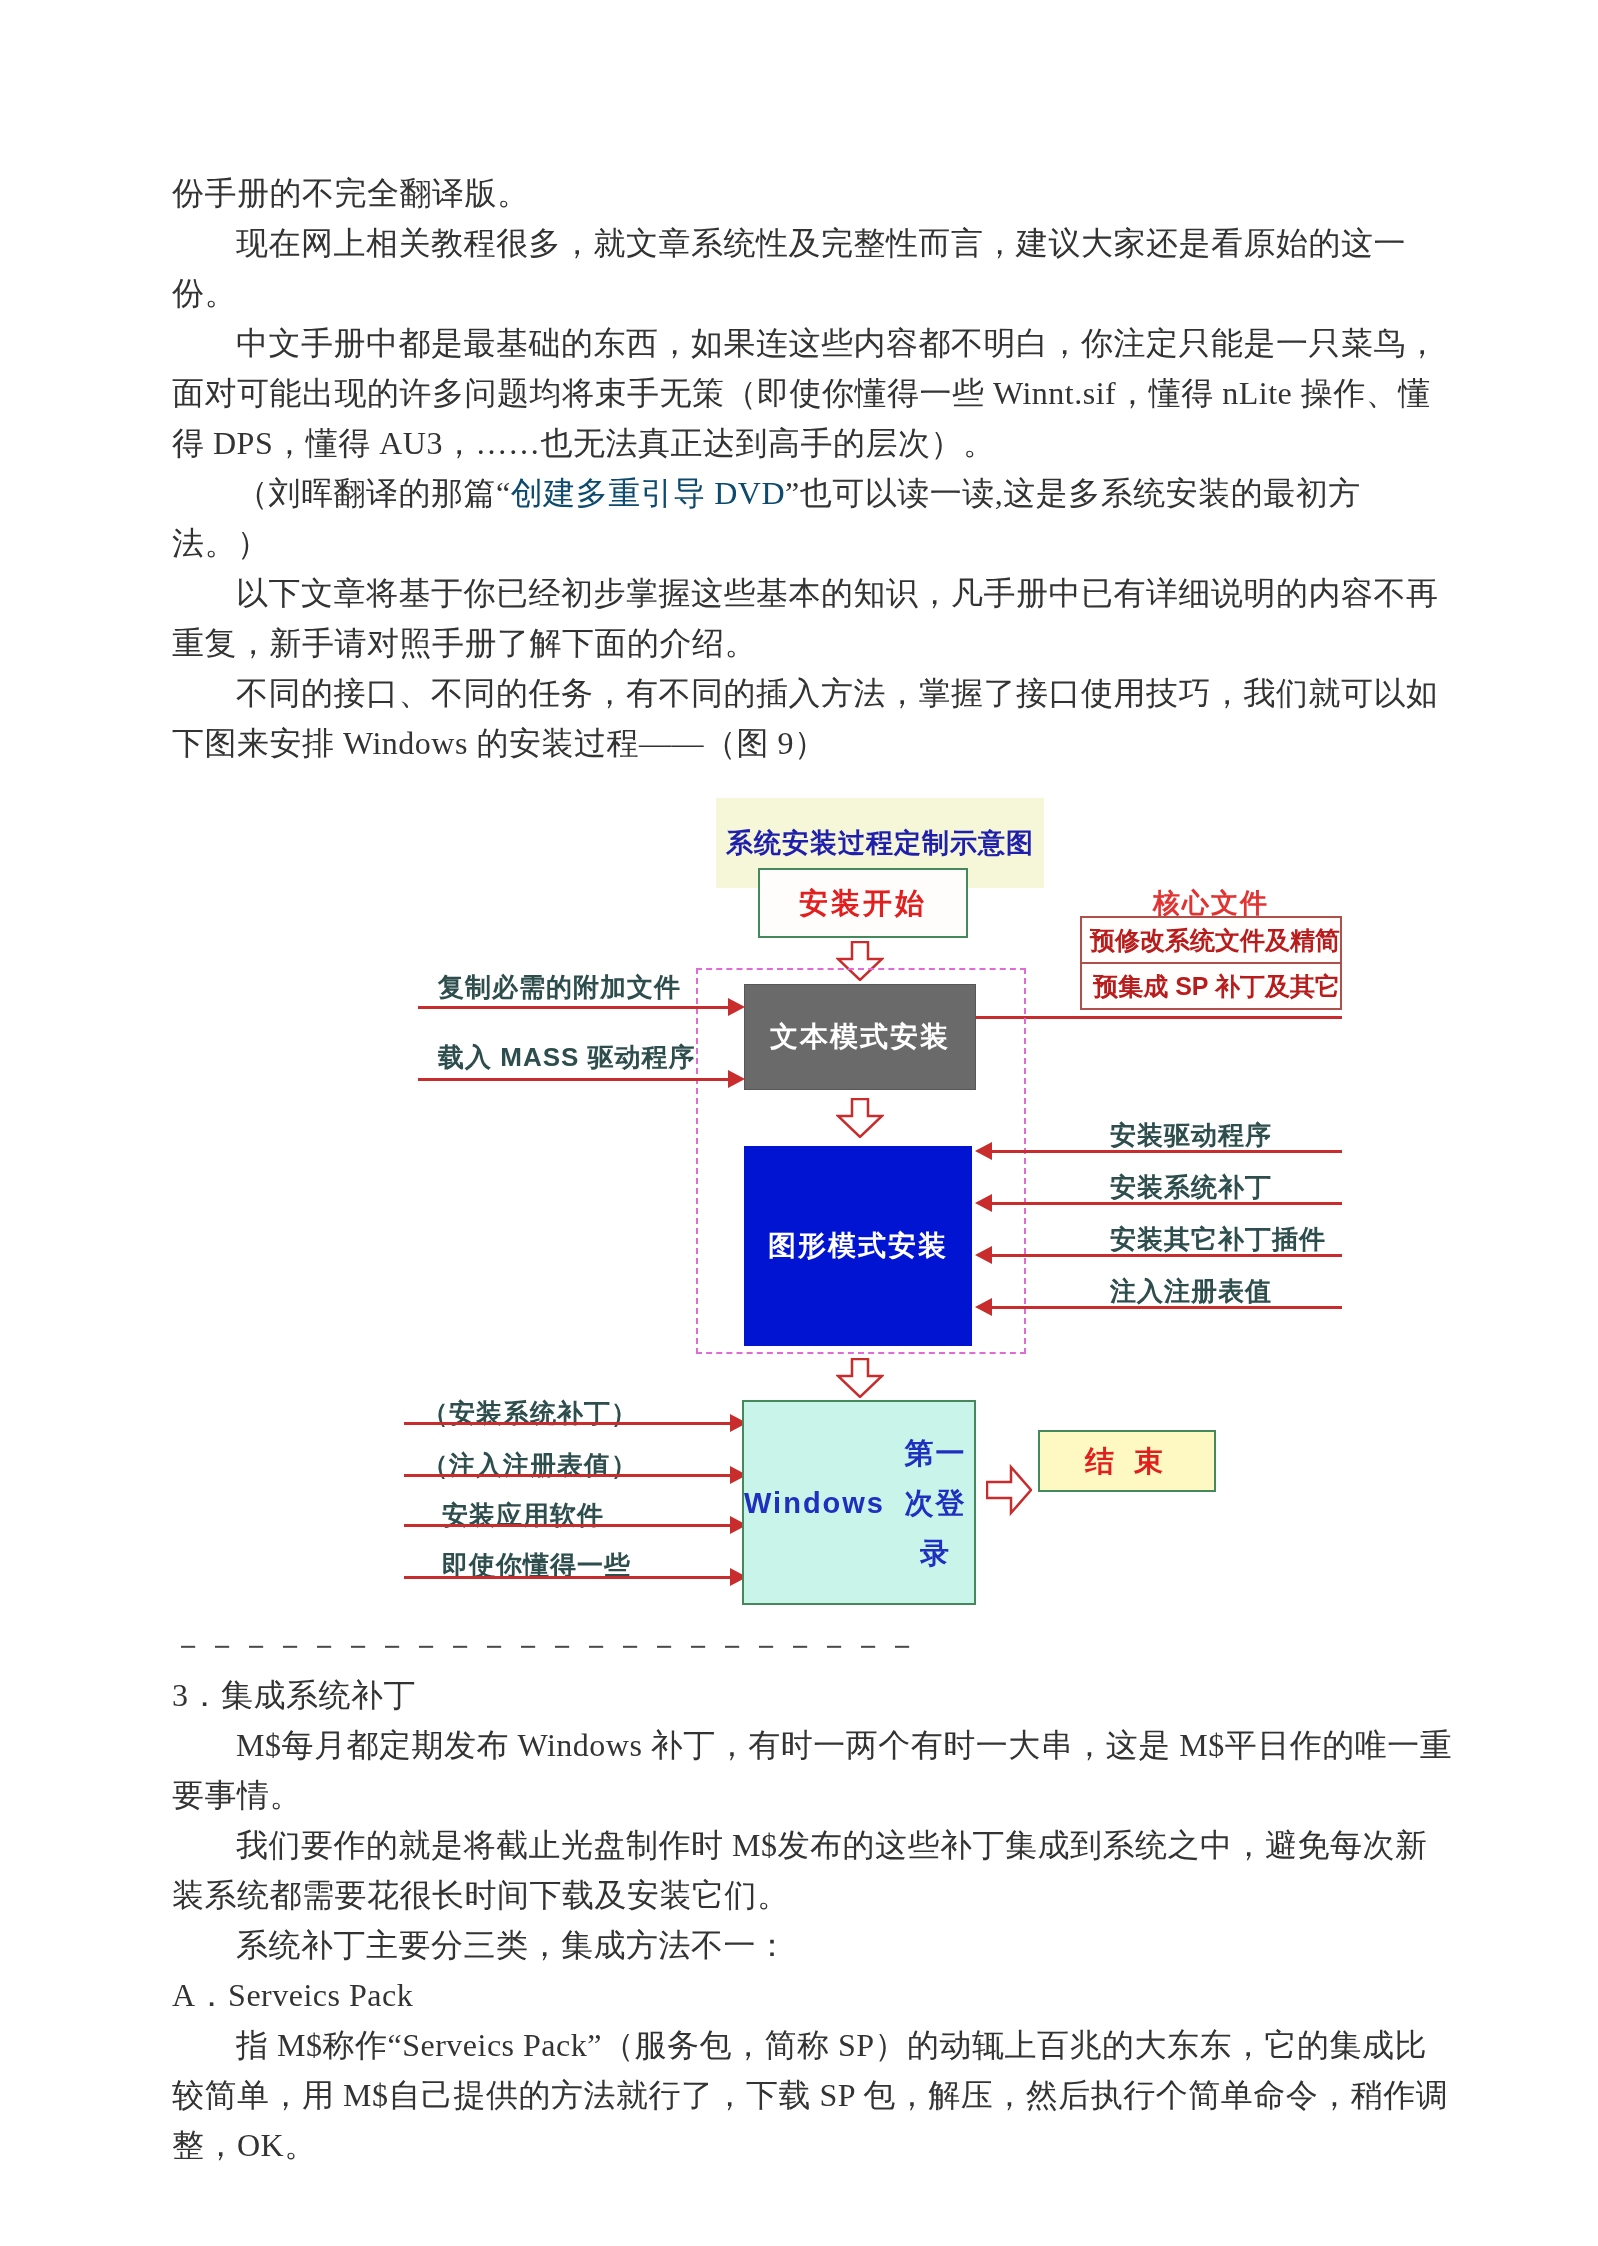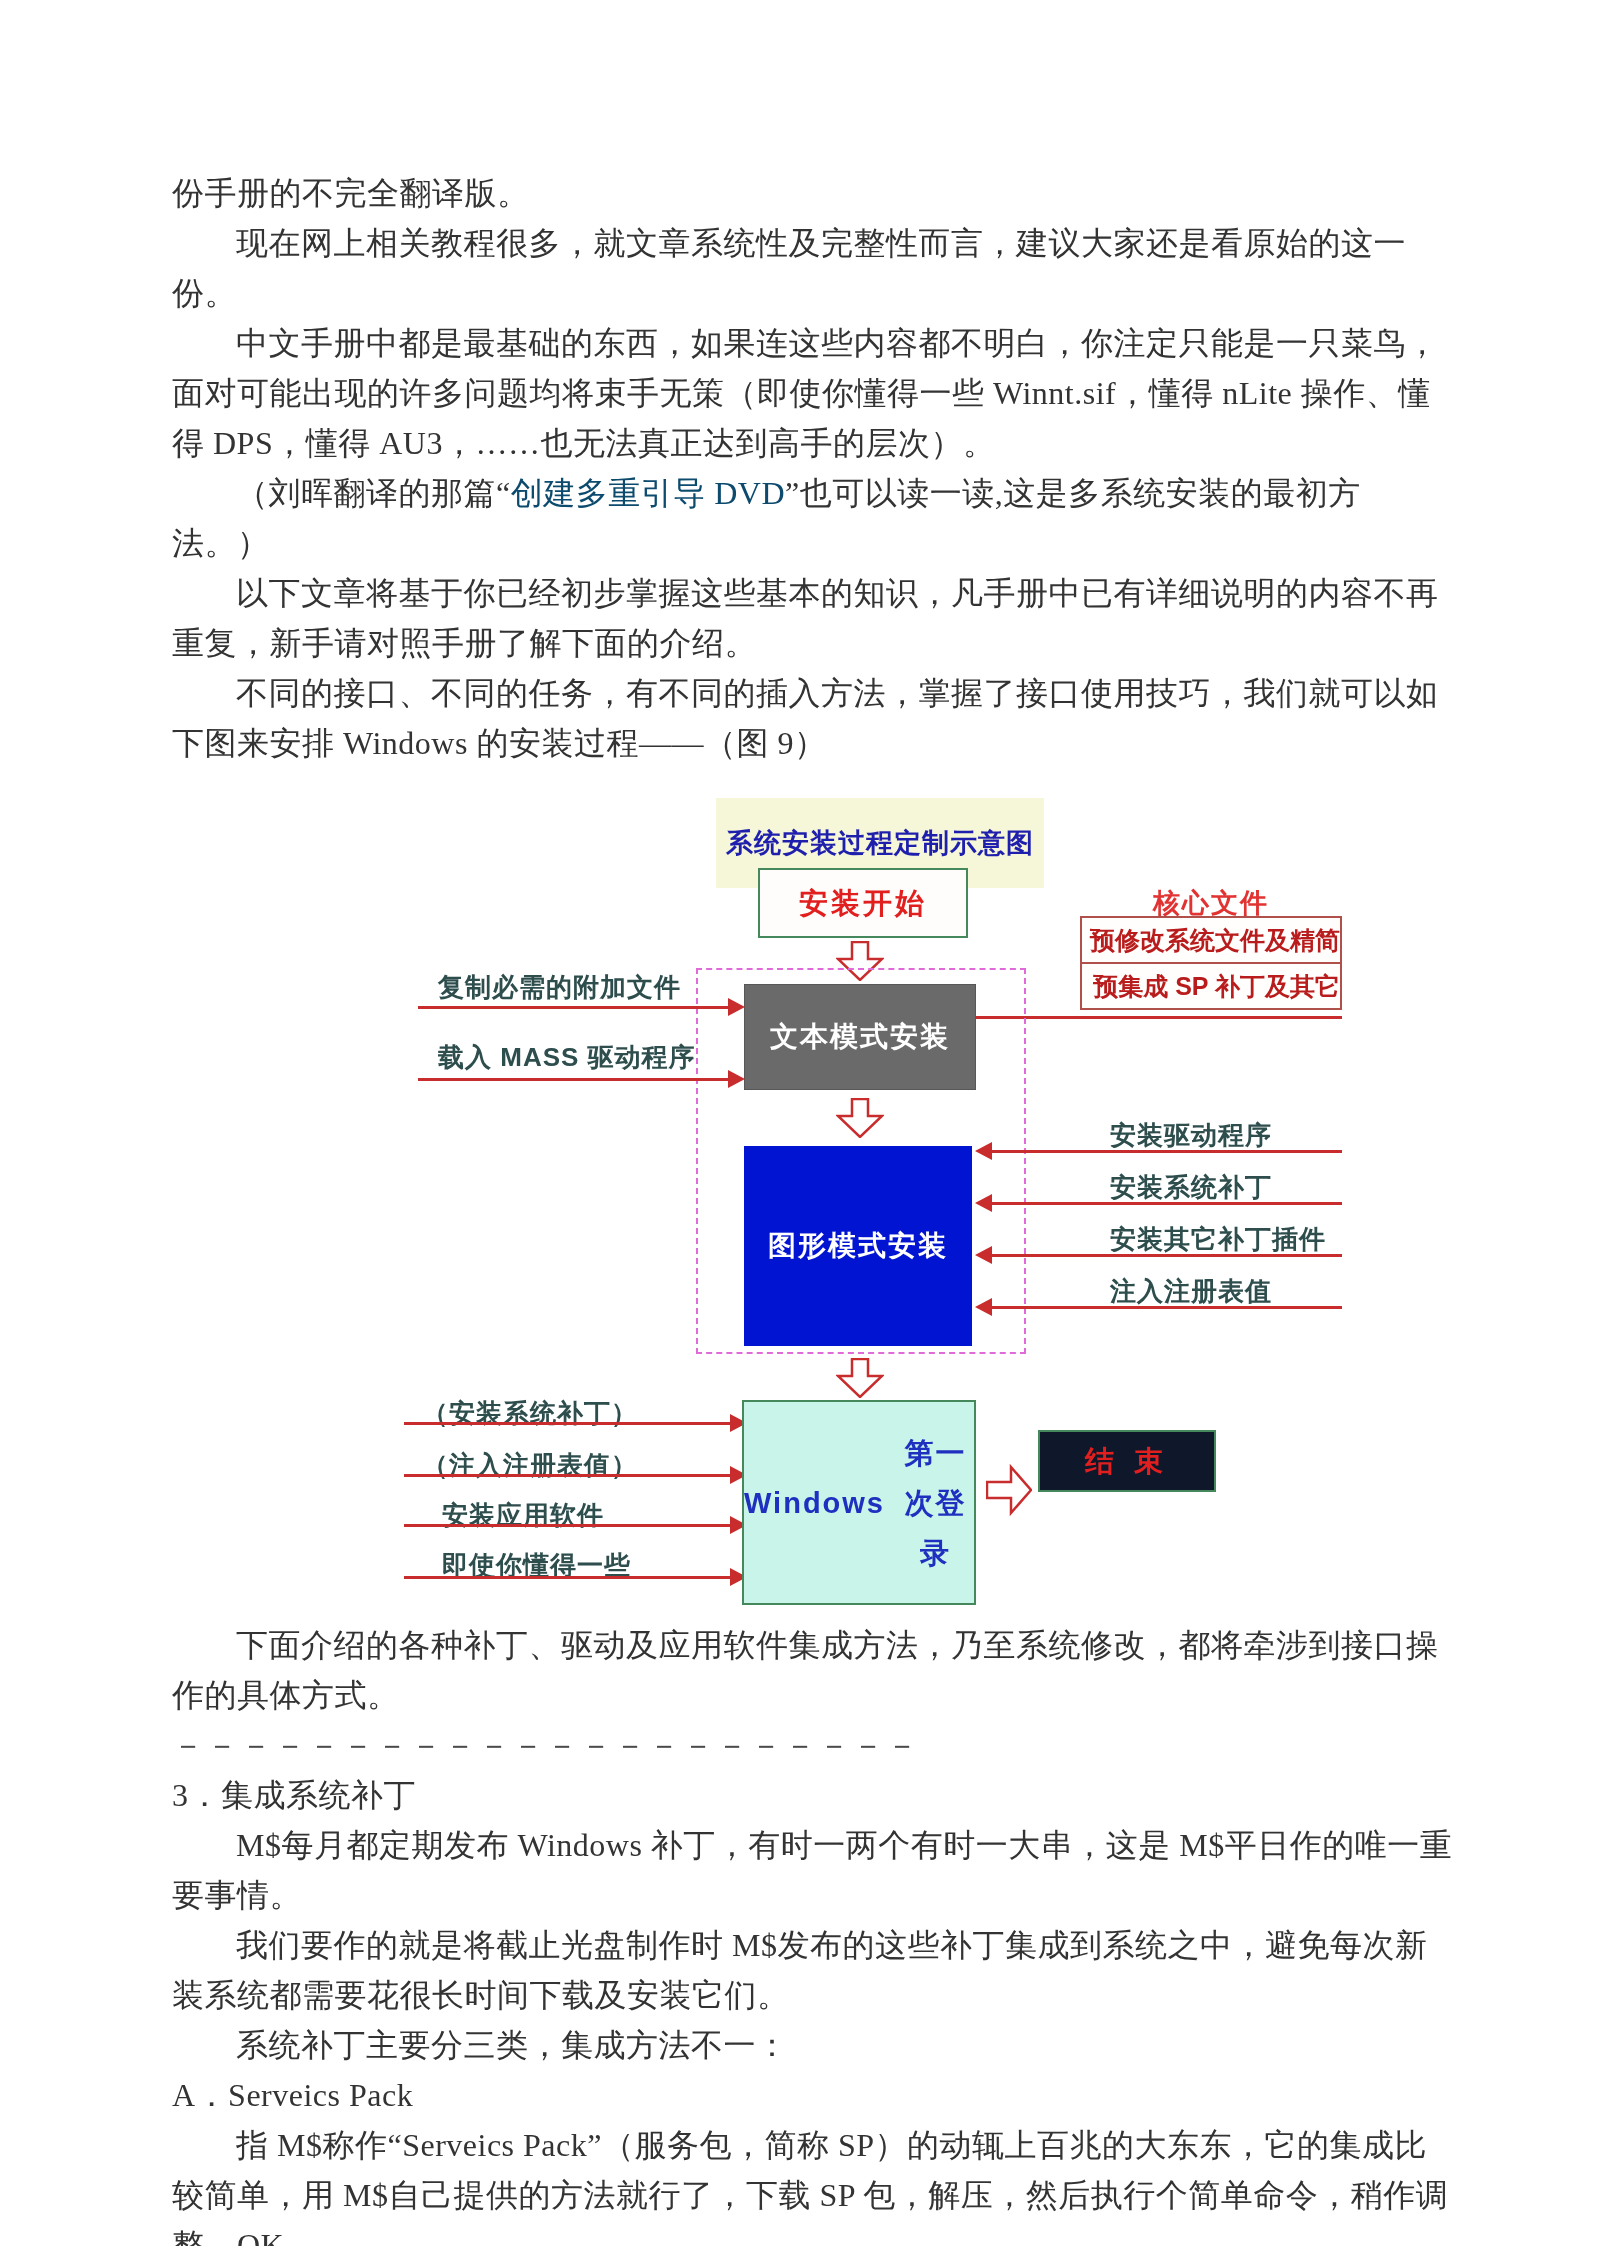--- a/index.html
+++ b/index.html
@@ -27,21 +27,21 @@
     font-size:27px;color:#1f1fae;background:#f6f6d8;padding:20px 10px;
     letter-spacing:1px;
   }
   .node{
     position:absolute;display:flex;align-items:center;justify-content:center;
     text-align:center;box-sizing:border-box;
   }
   .start-node{left:420px;top:88px;width:210px;height:70px;
     border:2px solid #44885c;background:#fffdfb;color:#e21f1f;font-size:29px;letter-spacing:3px;}
   .end-node{left:700px;top:650px;width:178px;height:62px;
-    border:2px solid #44885c;background:#0f172a;color:#e21f1f;font-size:29px;letter-spacing:6px;}
+    border:2px solid #44885c;background:#fef9c3;color:#e21f1f;font-size:29px;letter-spacing:6px;}
   .gray-node{left:406px;top:204px;width:232px;height:106px;
     background:#6a6a6a;color:#ffffff;font-size:28px;letter-spacing:2px;border:1px solid #575757;}
   .blue-node{left:406px;top:366px;width:228px;height:200px;
     background:#0114d2;color:#ffffff;font-size:28px;letter-spacing:2px;}
   .win-node{left:404px;top:620px;width:234px;height:205px;
     background:#c8f4ea;border:2px solid #44885c;color:#1f2fbf;font-size:29px;
     flex-direction:row;gap:12px;letter-spacing:2px;}
   .dashed-frame{
     position:absolute;left:358px;top:188px;width:330px;height:386px;
     border:2px dashed #e06ad8;box-sizing:border-box;
@@ -141,21 +141,20 @@
         <span>第一次登录</span>
       </div>
 
       <svg class="block-arrow" style="left:648px;top:682px;" width="46" height="56" viewBox="0 0 46 56">
         <polygon points="1,20 25,20 25,5 45,28 25,51 25,36 1,36" fill="#ffffff" stroke="#c92c2c" stroke-width="2.5"></polygon>
       </svg>
 
       <div class="node end-node">结  束</div>
     </div>
 
-    <p class="p">下面介绍的各种补丁、驱动及应用软件集成方法，乃至系统修改，都将牵涉到接口操作的具体方式。</p>
     <p class="p noindent divider">－－－－－－－－－－－－－－－－－－－－－－</p>
     <p class="p noindent">3．集成系统补丁</p>
     <p class="p">M$每月都定期发布 Windows 补丁，有时一两个有时一大串，这是 M$平日作的唯一重要事情。</p>
     <p class="p">我们要作的就是将截止光盘制作时 M$发布的这些补丁集成到系统之中，避免每次新装系统都需要花很长时间下载及安装它们。</p>
     <p class="p">系统补丁主要分三类，集成方法不一：</p>
     <p class="p noindent">A．Serveics Pack</p>
     <p class="p">指 M$称作“Serveics Pack”（服务包，简称 SP）的动辄上百兆的大东东，它的集成比较简单，用 M$自己提供的方法就行了，下载 SP 包，解压，然后执行个简单命令，稍作调整，OK。</p>
 
   </div>
 </div>

